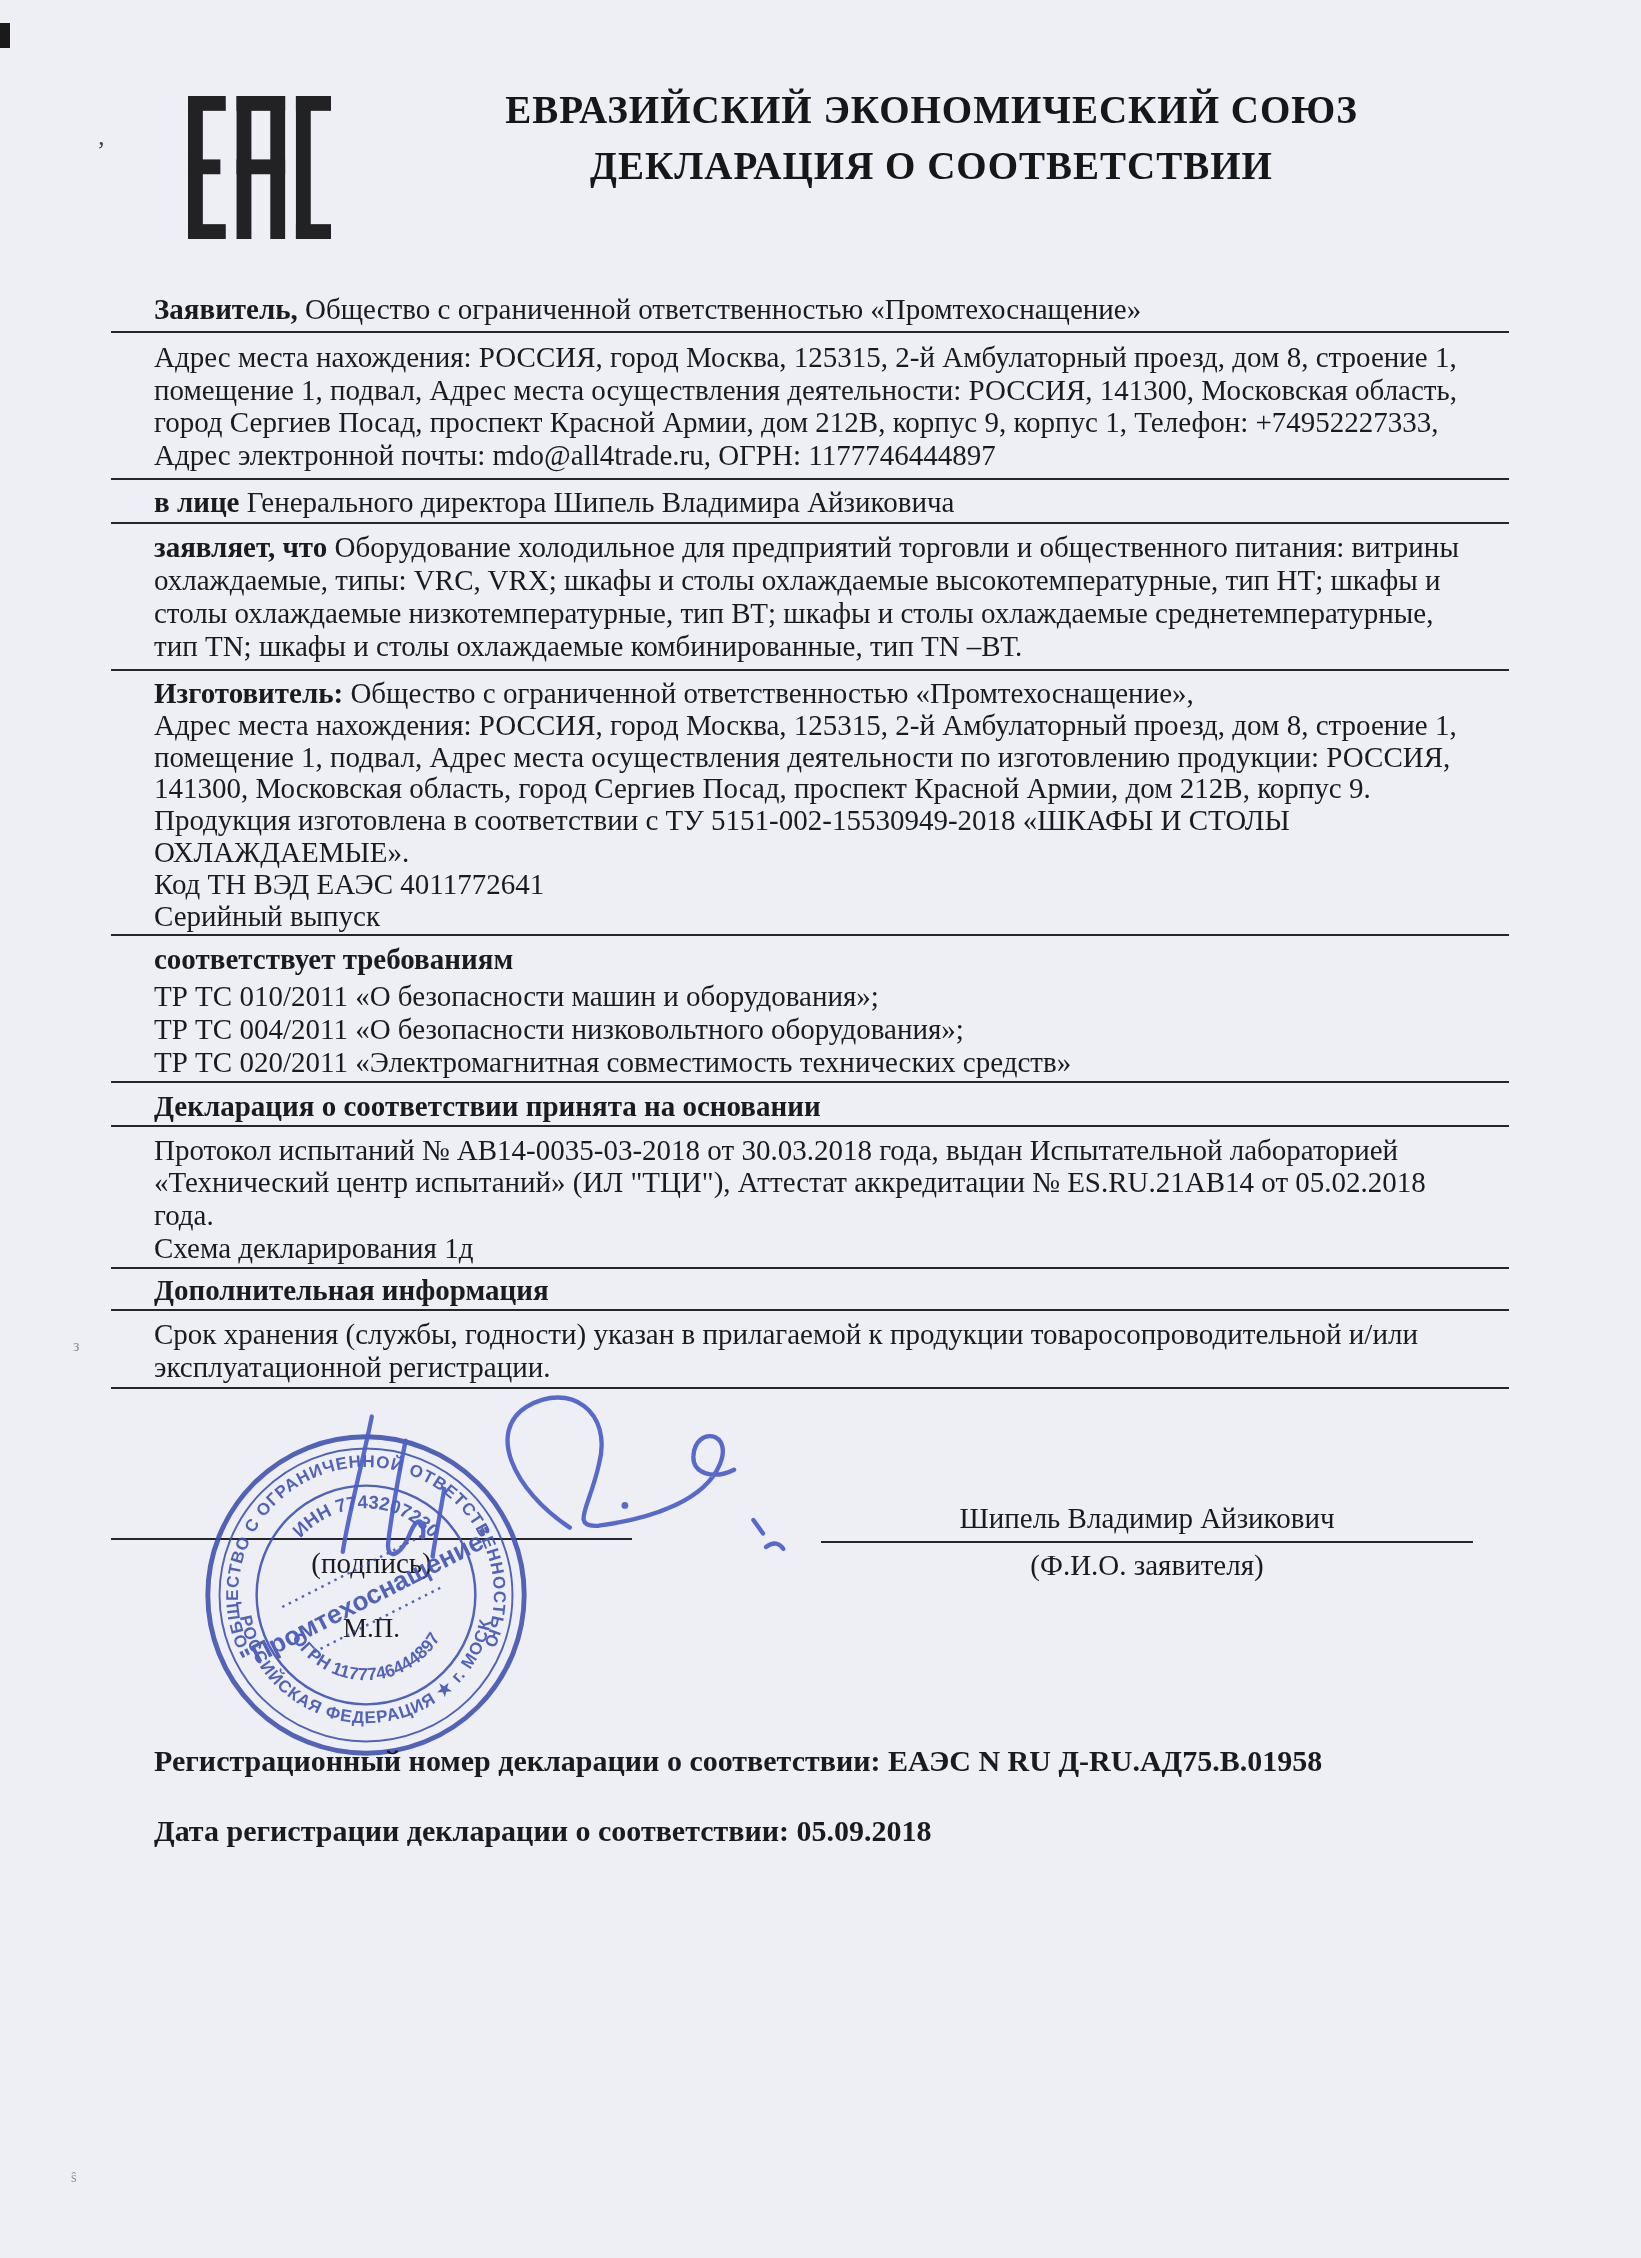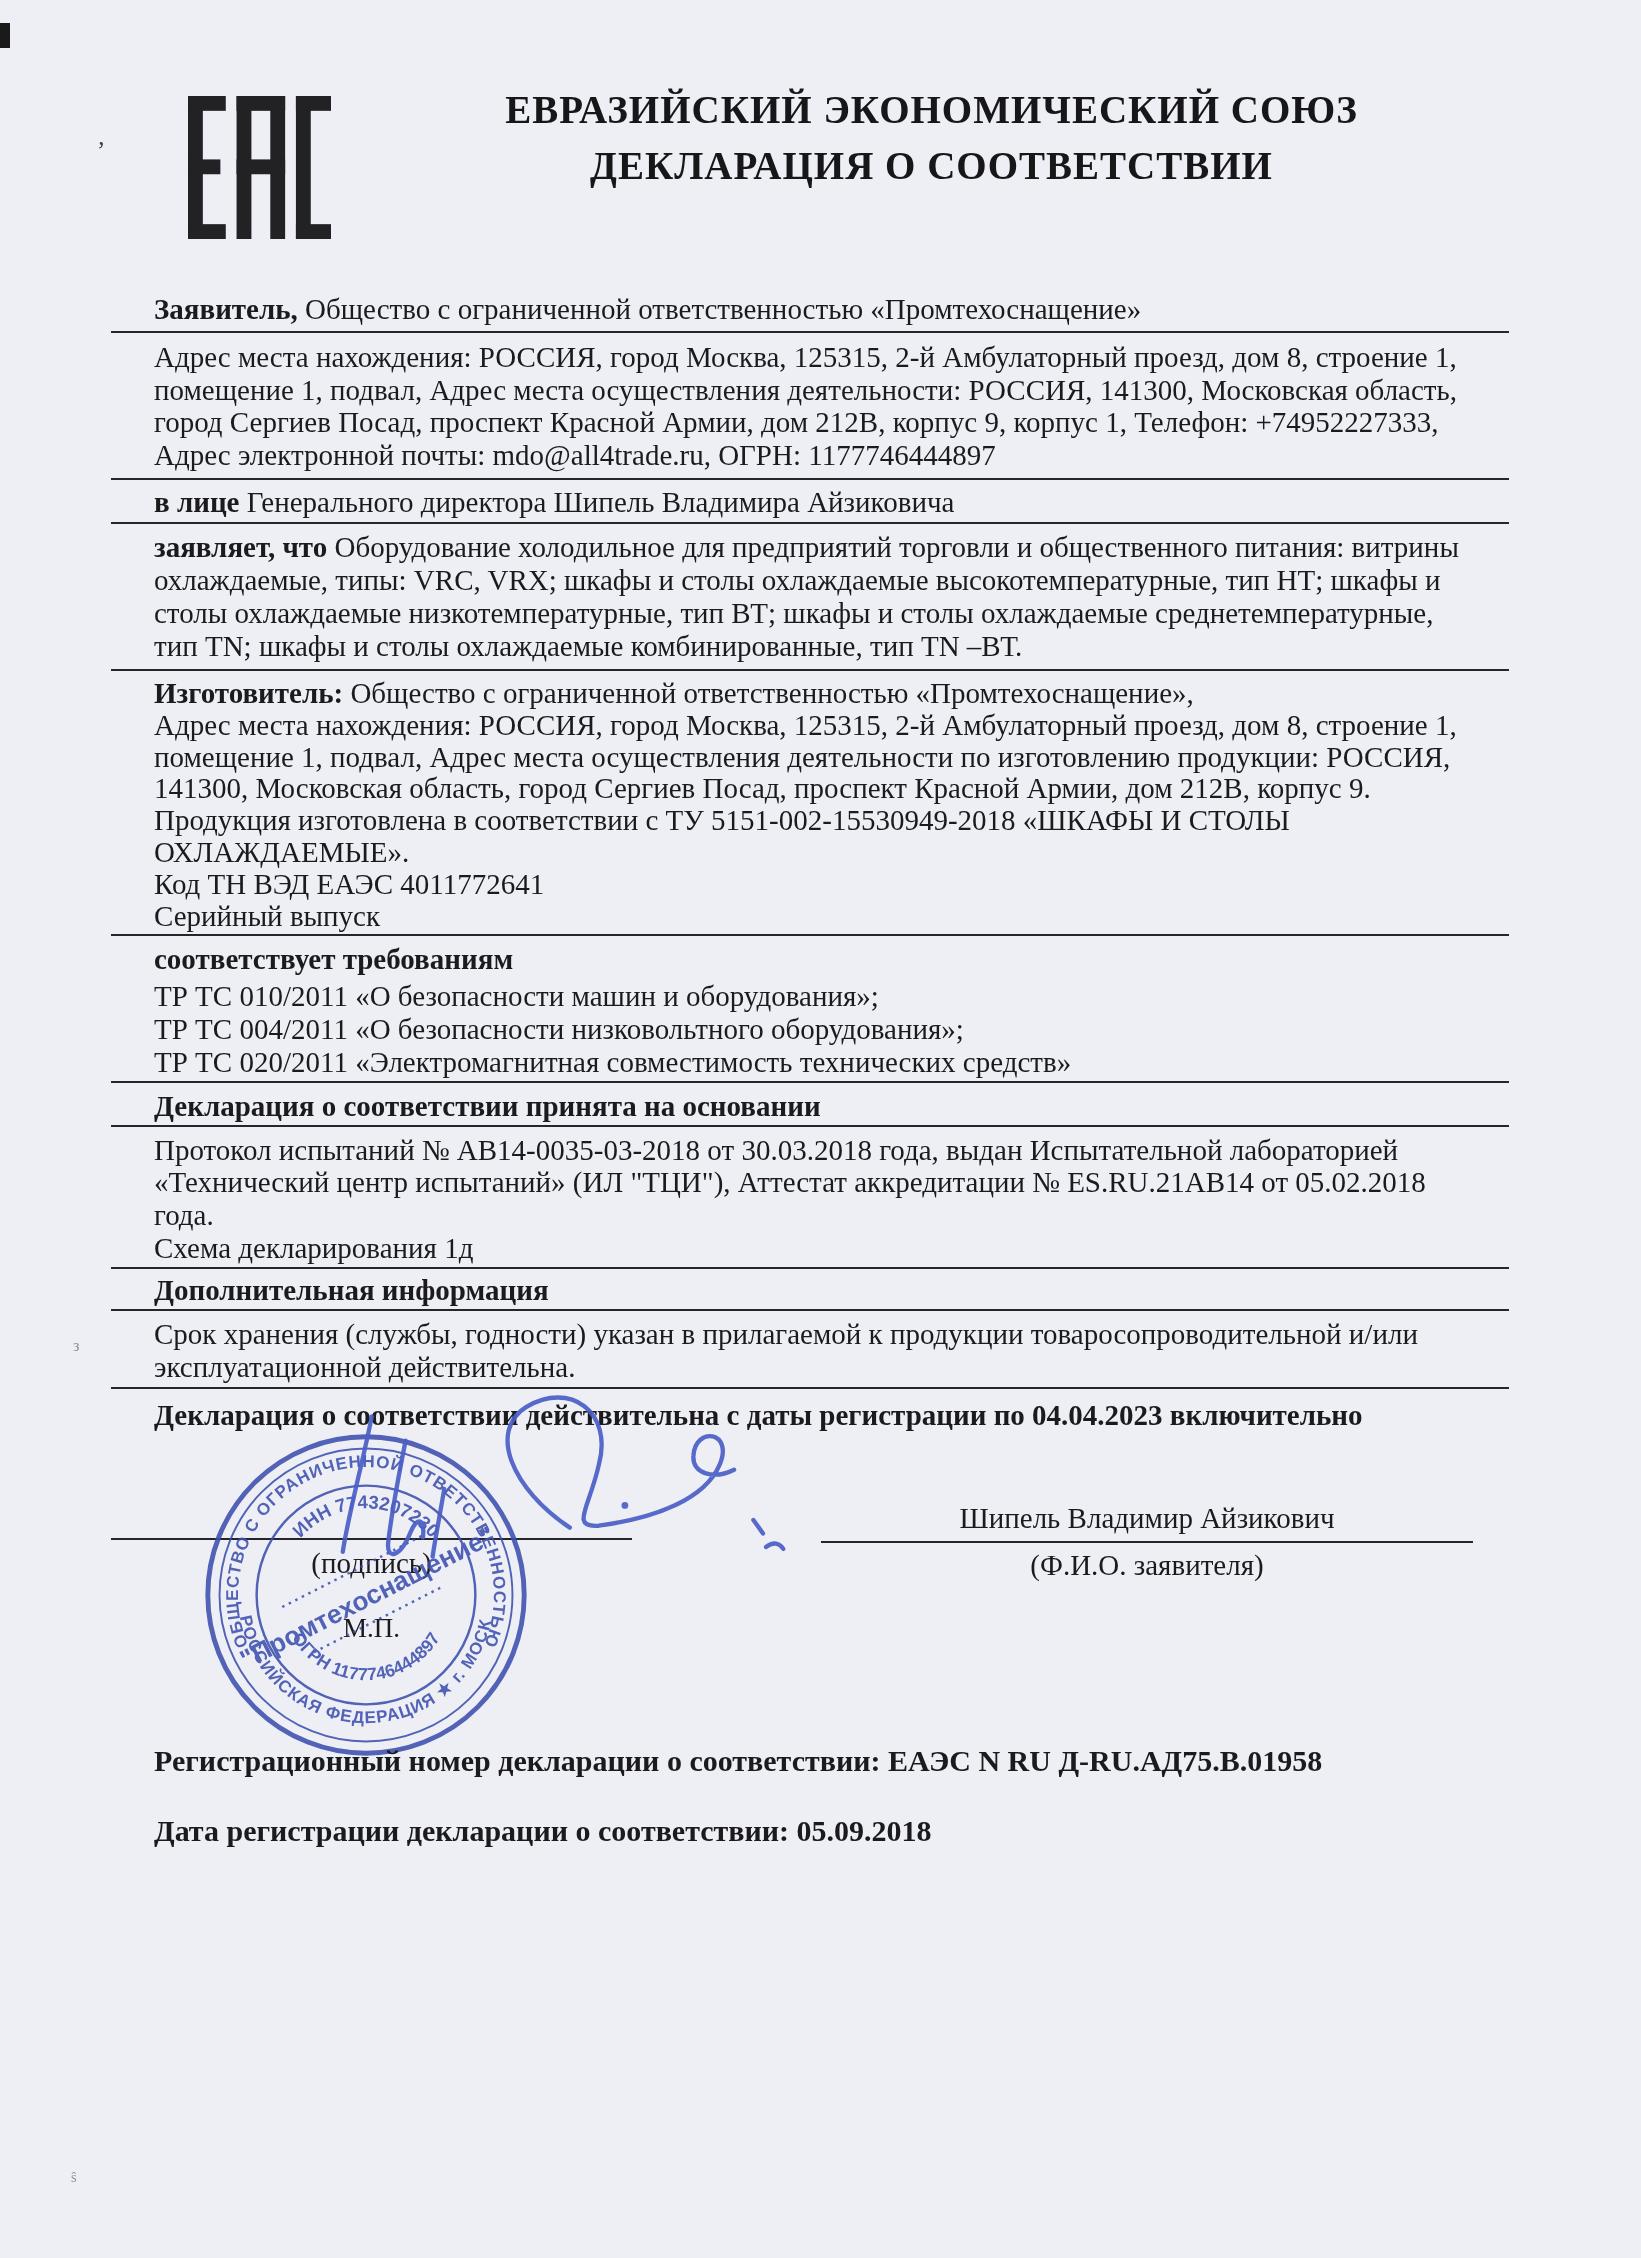--- a/index.html
+++ b/index.html
@@ -122,24 +122,23 @@
   <div class="hr" style="top:1125px;"></div>
   <div class="line" style="top:1134px;">Протокол испытаний № АВ14-0035-03-2018 от 30.03.2018 года, выдан Испытательной лабораторией</div>
   <div class="line" style="top:1166px;">«Технический центр испытаний» (ИЛ "ТЦИ"), Аттестат аккредитации № ES.RU.21АВ14 от 05.02.2018</div>
   <div class="line" style="top:1199px;">года.</div>
   <div class="line" style="top:1232px;">Схема декларирования 1д</div>
   <div class="hr" style="top:1267px;"></div>
 
   <div class="line b" style="top:1274px;">Дополнительная информация</div>
   <div class="hr" style="top:1309px;"></div>
   <div class="line" style="top:1318px;">Срок хранения (службы, годности) указан в прилагаемой к продукции товаросопроводительной и/или</div>
-  <div class="line" style="top:1351px;">эксплуатационной действительна.</div>
+  <div class="line" style="top:1351px;">эксплуатационной регистрации.</div>
   <div class="hr" style="top:1387px;"></div>
 
-  <div class="line b" style="top:1399px;">Декларация о соответствии действительна с даты регистрации по 04.04.2023 включительно</div>
 
   <div class="hr" style="top:1538px;left:111px;width:521px;"></div>
   <div class="caption" style="left:111px;top:1547px;width:521px;">(подпись)</div>
   <div class="caption" style="left:111px;top:1613px;width:521px;font-size:27px;">М.П.</div>
 
   <div class="caption" style="left:821px;top:1502px;width:652px;font-size:29px;">Шипель Владимир Айзикович</div>
   <div class="hr" style="top:1541px;left:821px;width:652px;"></div>
   <div class="caption" style="left:821px;top:1549px;width:652px;">(Ф.И.О. заявителя)</div>
 
   <svg class="stampsvg" style="left:198px;top:1429px;" width="336" height="332" viewBox="0 0 340 340">

